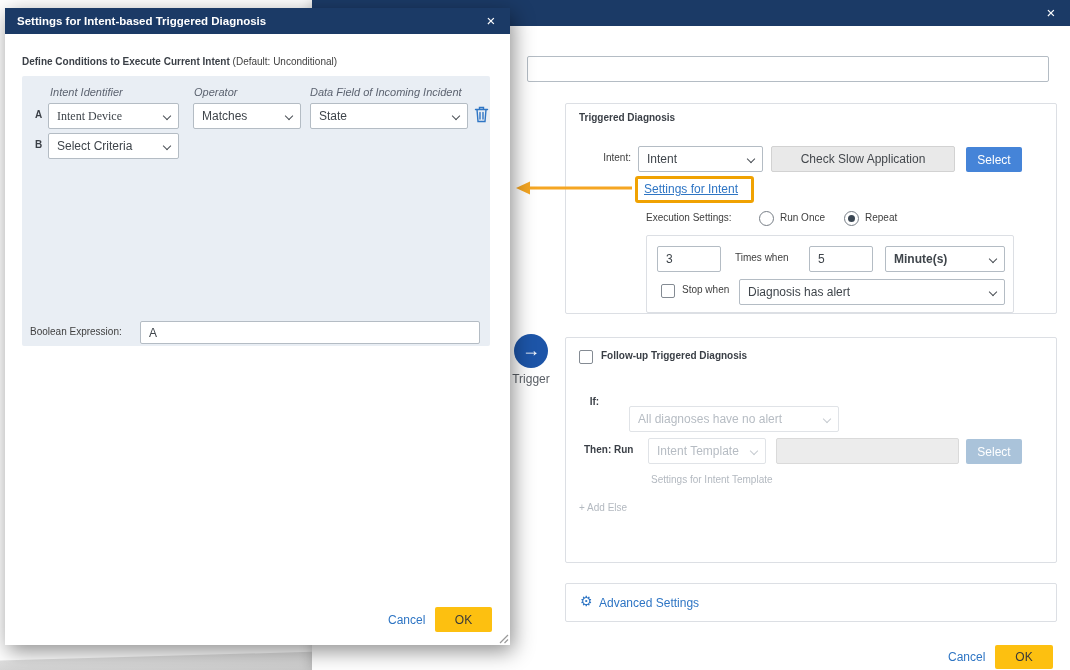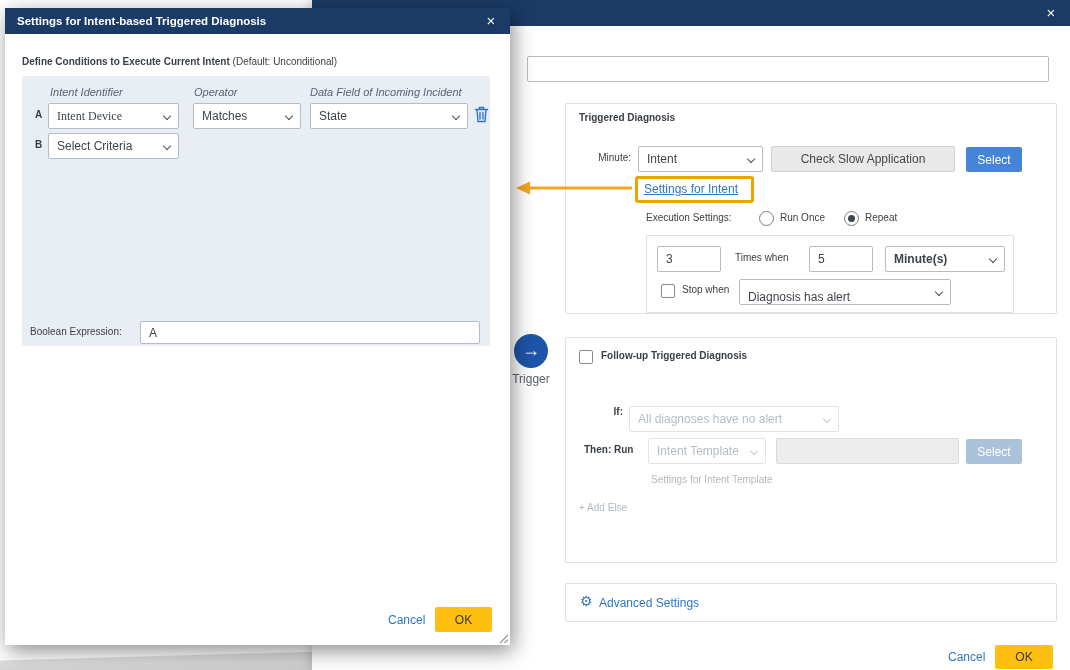--- a/index.html
+++ b/index.html
@@ -56,21 +56,21 @@
   <div class="dlg" style="left:312px;top:0;width:758px;height:670px;box-shadow:0 0 12px rgba(0,0,0,.22);">
     <div class="titlebar">
       <div class="close">×</div>
     </div>
 
     <input class="txtfield" style="left: 215px; top: 56px; width: 522px;" value="">
 
     <div class="box" style="left:253px;top:103px;width:492px;height:211px;">
       <div class="lbl b" style="left:13px;top:8px;">Triggered Diagnosis</div>
 
-      <div class="lbl" style="left:0;top:48px;width:65px;text-align:right;">Minute:</div>
+      <div class="lbl" style="left:0;top:48px;width:65px;text-align:right;">Intent:</div>
       <div class="sel" style="left:72px;top:42px;width:125px;">
         <span>Intent</span>
         <span class="chev"></span>
       </div>
       <div class="readonly" style="left:205px;top:42px;width:184px;text-align:center;">Check Slow Application</div>
       <button class="btn-blue" style="left:400px;top:43px;width:56px;height:25px;">Select</button>
 
       <div class="hl-box" style="left:69px;top:72px;width:119px;height:27px;"></div>
       <a class="link" style="position:absolute;left:78px;top:78px;text-decoration:underline;">Settings for Intent</a>
 
@@ -83,42 +83,42 @@
       <div class="box" style="left:80px;top:131px;width:368px;height:78px;">
         <input class="txtfield" style="left: 10px; top: 10px; width: 64px;" value="3">
         <div class="lbl" style="left:88px;top:16px;">Times when</div>
         <input class="txtfield" style="left: 162px; top: 10px; width: 64px;" value="5">
         <div class="sel" style="left:238px;top:10px;width:120px;font-weight:bold;">
           <span>Minute(s)</span>
           <span class="chev"></span>
         </div>
         <span class="cbx" style="left:14px;top:48px;"></span>
         <div class="lbl" style="left:35px;top:48px;">Stop when</div>
-        <div class="sel" style="left:92px;top:43px;width:212px;align-items:flex-end;">
+        <div class="sel" style="left:92px;top:43px;width:266px;">
           <span>Diagnosis has alert</span>
           <span class="chev"></span>
         </div>
       </div>
     </div>
 
     <svg style="position:absolute;left:204px;top:180px;z-index:6;" width="116" height="16" viewBox="0 0 116 16">
       <line x1="13" y1="8" x2="116" y2="8" stroke="#f5a623" stroke-width="3"></line>
       <polygon points="0,8 14,1.5 14,14.5" fill="#f5a623"></polygon>
     </svg>
 
     <div class="trigger-circle" style="left:202px;top:334px;">
       <span>→</span>
     </div>
     <div class="trigger-lbl" style="left:194px;top:372px;width:50px;">Trigger</div>
 
     <div class="box" style="left:253px;top:337px;width:492px;height:226px;">
       <span class="cbx" style="left:13px;top:12px;"></span>
       <div class="lbl b" style="left:35px;top:12px;">Follow-up Triggered Diagnosis</div>
 
-      <div class="lbl b" style="left:0;top:68px;width:57px;text-align:right;">If:</div>
+      <div class="lbl b" style="left:0;top:58px;width:57px;text-align:center;">If:</div>
       <div class="sel disabled" style="left:63px;top:68px;width:210px;">
         <span>All diagnoses have no alert</span>
         <span class="chev"></span>
       </div>
 
       <div class="lbl b" style="left:18px;top:106px;">Then: Run</div>
       <div class="sel disabled" style="left:82px;top:100px;width:118px;">
         <span>Intent Template</span>
         <span class="chev"></span>
       </div>

